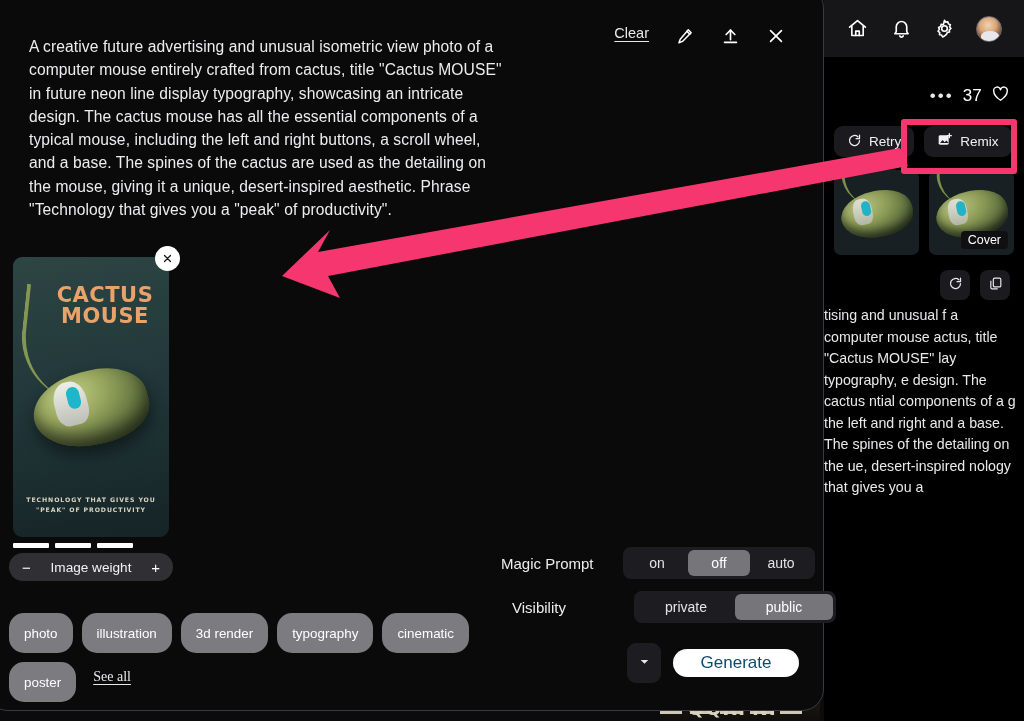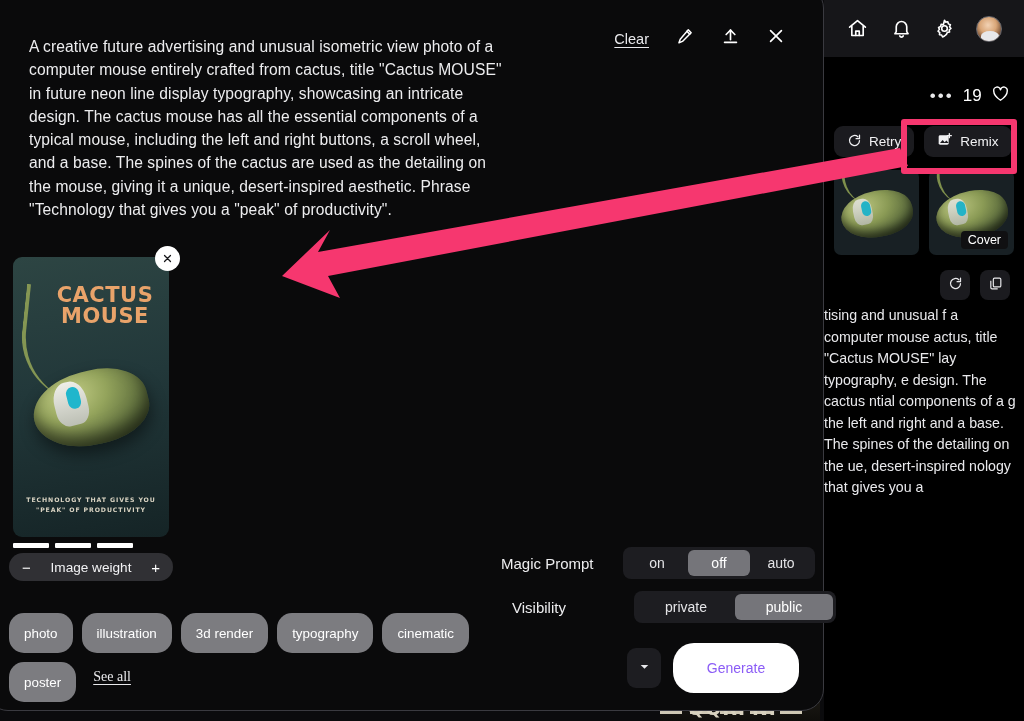--- a/index.html
+++ b/index.html
@@ -113,21 +113,21 @@
   }
   .modal-inner { position: absolute; inset: 0; padding: 14px 14px 0 14px; }
 
   .prompt-head { position: relative; padding: 34px 24px 0 28px; }
   .prompt-text {
     width: 480px; color: #ededef; font-size: 15.6px; line-height: 23.3px;
     letter-spacing: .1px;
   }
   .head-tools {
     position: absolute; right: 22px; top: 24px;
-    display: flex; align-items: flex-end; gap: 24px;
+    display: flex; align-items: flex-start; gap: 24px;
   }
   .clear-link {
     color: #e9e9ec; font-size: 14.5px; text-decoration: underline; text-underline-offset: 3px;
   }
   .tool-ico { width: 22px; height: 22px; color: #ffffff; display:flex; align-items:center; justify-content:center; }
 
   
   .poster-wrap { position: absolute; left: 26px; top: 270px; }
   .poster {
     width: 156px; height: 280px; border-radius: 9px; overflow: hidden; position: relative;
@@ -201,22 +201,22 @@
     color: #e4e4e7; font-size: 14px; padding: 0 12px;
   }
   .segctl div.active { background: #75757a; color: #ffffff; }
 
   .gen-row { position: absolute; right: 24px; top: 656px; display: flex; align-items: center; gap: 12px; }
   .gen-caret {
     width: 34px; height: 40px; border-radius: 9px; background: #1d1d21;
     display:flex; align-items:center; justify-content:center; color:#e9e9ec;
   }
   .gen-btn {
-    width: 126px; height: 50px; border-radius: 21px; background: #ffffff;
-    color: #8b5cf6; font-size: 14px; display:flex; align-items:center; justify-content:center;
+    width: 126px; height: 28px; border-radius: 21px; background: #ffffff;
+    color: #0c4a6e; font-size: 17px; display:flex; align-items:center; justify-content:center;
   }
 
   
   .anno-box {
     position: absolute; left: 901px; top: 119px; width: 116px; height: 55px;
     border: 6px solid #f6376f; border-radius: 3px; pointer-events: none;
   }
   .anno-arrow { position: absolute; left: 0; top: 0; width: 1024px; height: 721px; pointer-events: none; }
 </style>
 </head>
@@ -244,21 +244,21 @@
         <svg width="21" height="21" viewBox="0 0 24 24" fill="none" stroke="currentColor" stroke-width="1.8" stroke-linecap="round" stroke-linejoin="round">
             <circle cx="12" cy="12" r="3.2"></circle>
             <path d="M12 2.5l1.3 2.2 2.5-.5.6 2.5 2.4 1-1 2.3 1.6 2-2 1.6.4 2.5-2.5.3-1.1 2.3L12 20.6l-2.2 1.1-1.1-2.3-2.5-.3.4-2.5-2-1.6 1.6-2-1-2.3 2.4-1 .6-2.5 2.5.5z"></path>
           </svg>
       </span>
       <span class="avatar"></span>
     </div>
 
     <div class="rp-likes">
       <span class="dots">•••</span>
-      <span>19</span>
+      <span>37</span>
       <span>
         <svg width="19" height="19" viewBox="0 0 24 24" fill="none" stroke="#ffffff" stroke-width="1.8" stroke-linecap="round" stroke-linejoin="round">
             <path d="M12 20.5S3.5 15 3.5 9.2A4.2 4.2 0 0 1 12 7.3a4.2 4.2 0 0 1 8.5 1.9c0 5.8-8.5 11.3-8.5 11.3z"></path>
           </svg>
       </span>
     </div>
 
     <div class="rp-actions">
       <div class="rp-btn">
         <span>

